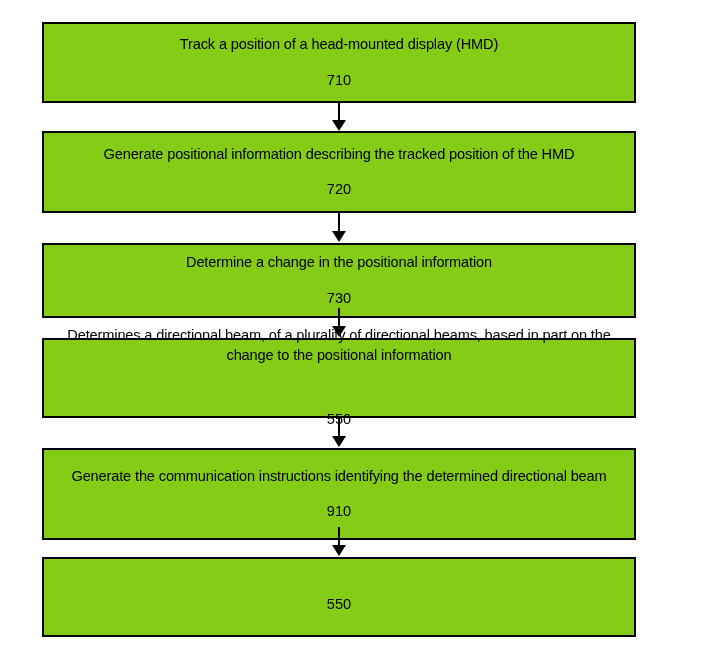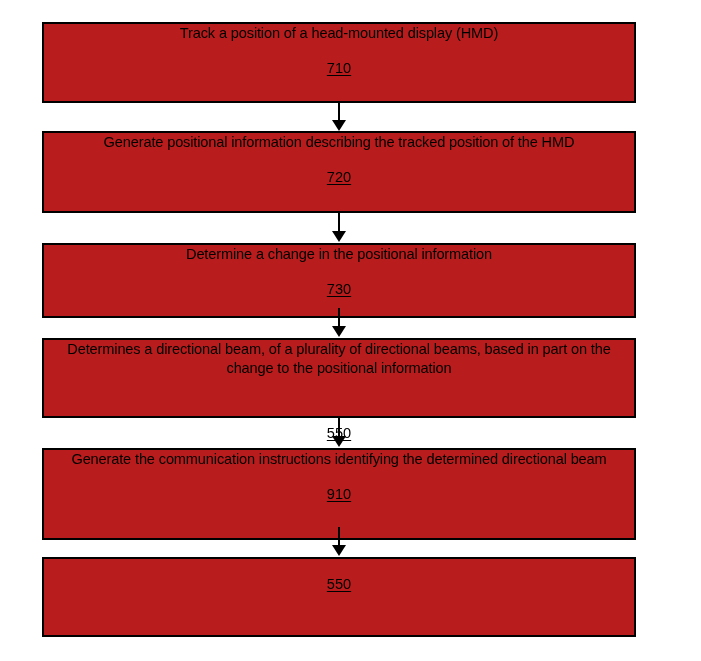--- a/index.html
+++ b/index.html
@@ -20,38 +20,38 @@
     width: 701px;
     height: 661px;
     background: #ffffff;
   }
   .flow-step {
     position: absolute;
     left: 42px;
     width: 594px;
     box-sizing: border-box;
     border: 2px solid #000000;
-    background: #b91c1c;
+    background: #84cc16;
     display: flex;
     flex-direction: column;
     align-items: center;
+    justify-content: center;
   }
   .step-text {
     font-size: 14.6px;
     line-height: 1.33;
     text-align: center;
     padding: 0 14px;
     letter-spacing: -0.15px;
     white-space: pre-line;
   }
   .step-ref {
     font-size: 14.6px;
     line-height: 1.33;
     text-align: center;
-    text-decoration: underline;
     text-underline-offset: 1.5px;
     margin-top: 16px;
   }
   .connector {
     position: absolute;
     left: 338px;
     width: 2px;
     background: #000000;
   }
   .arrowhead {

